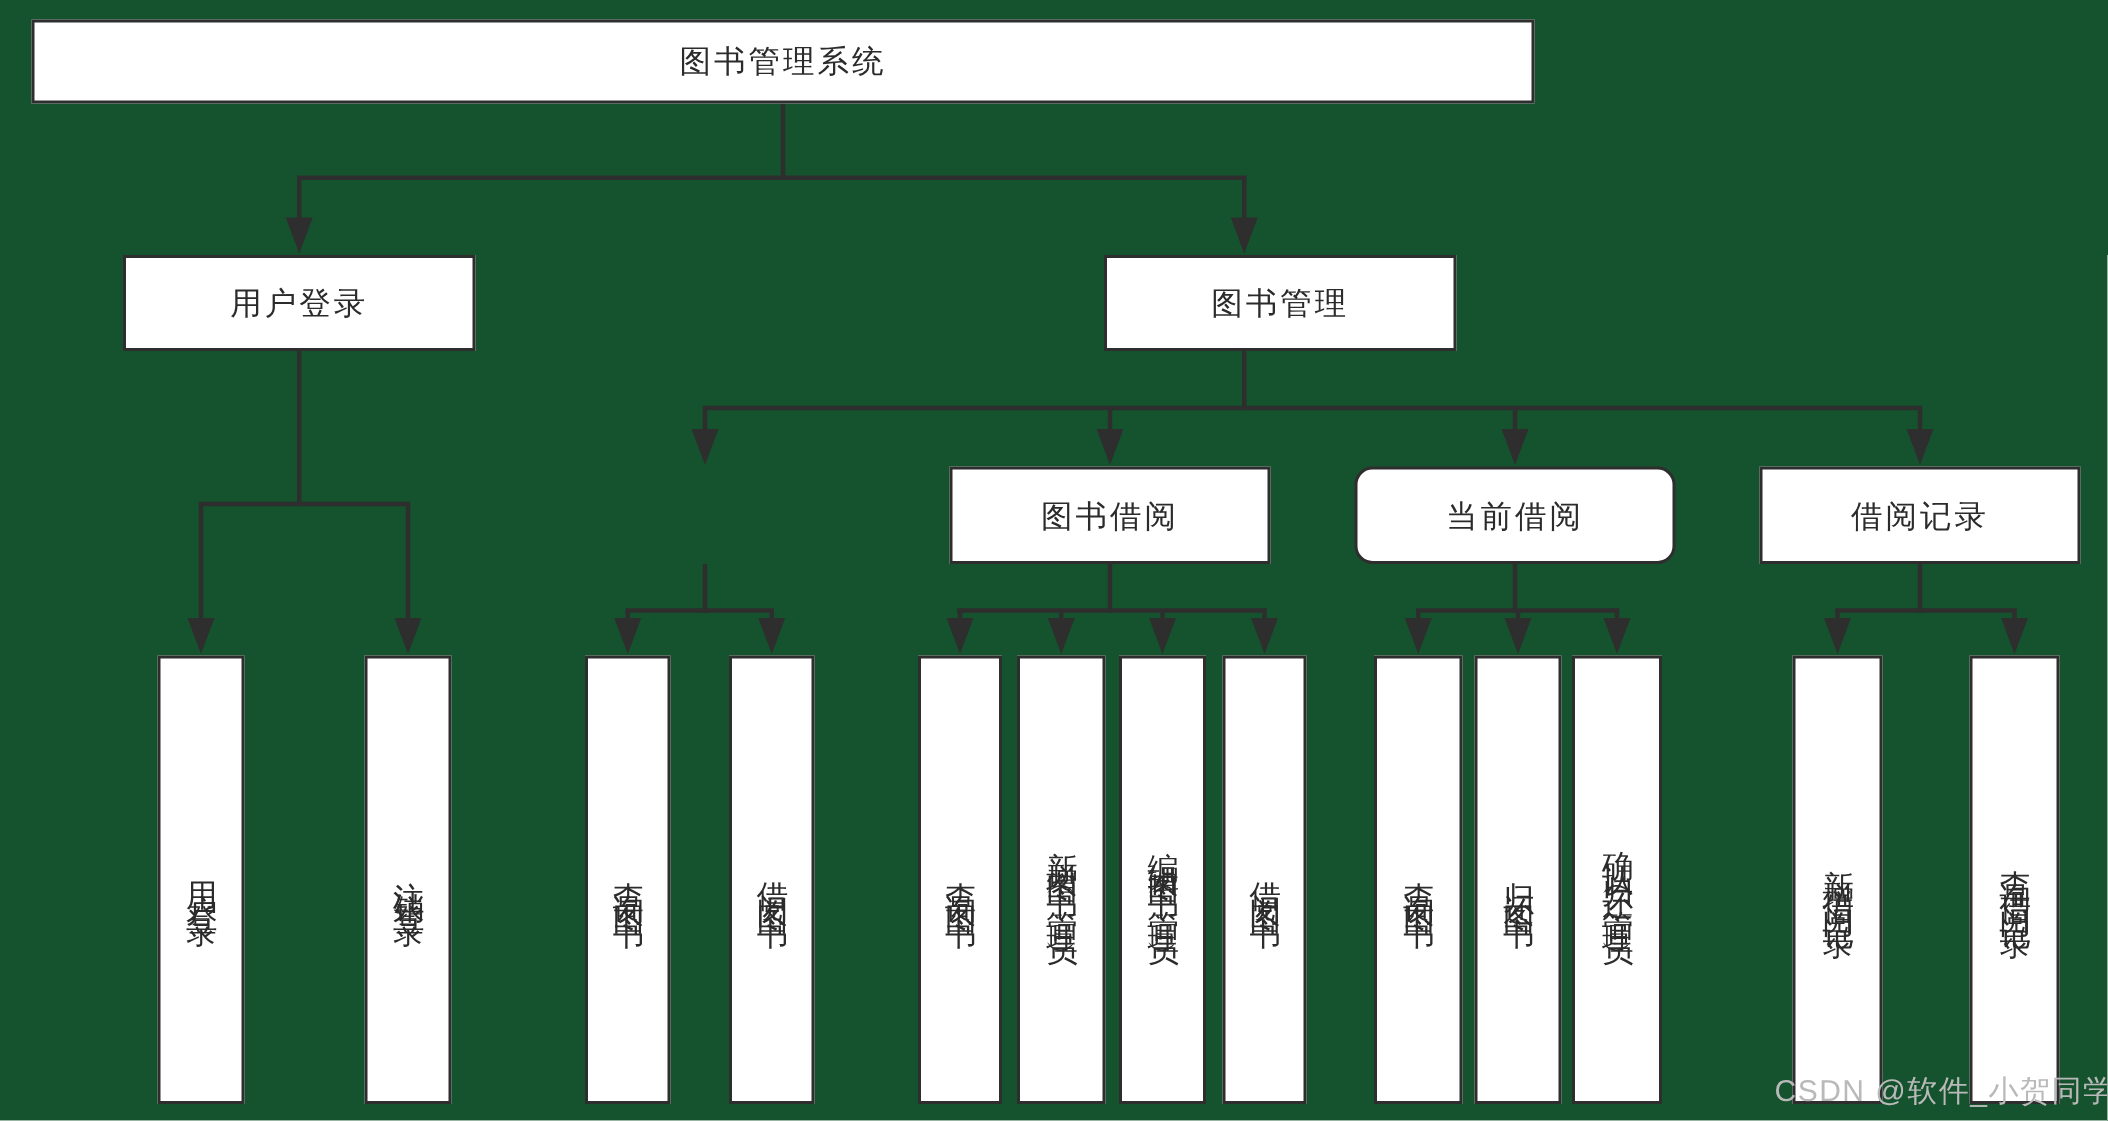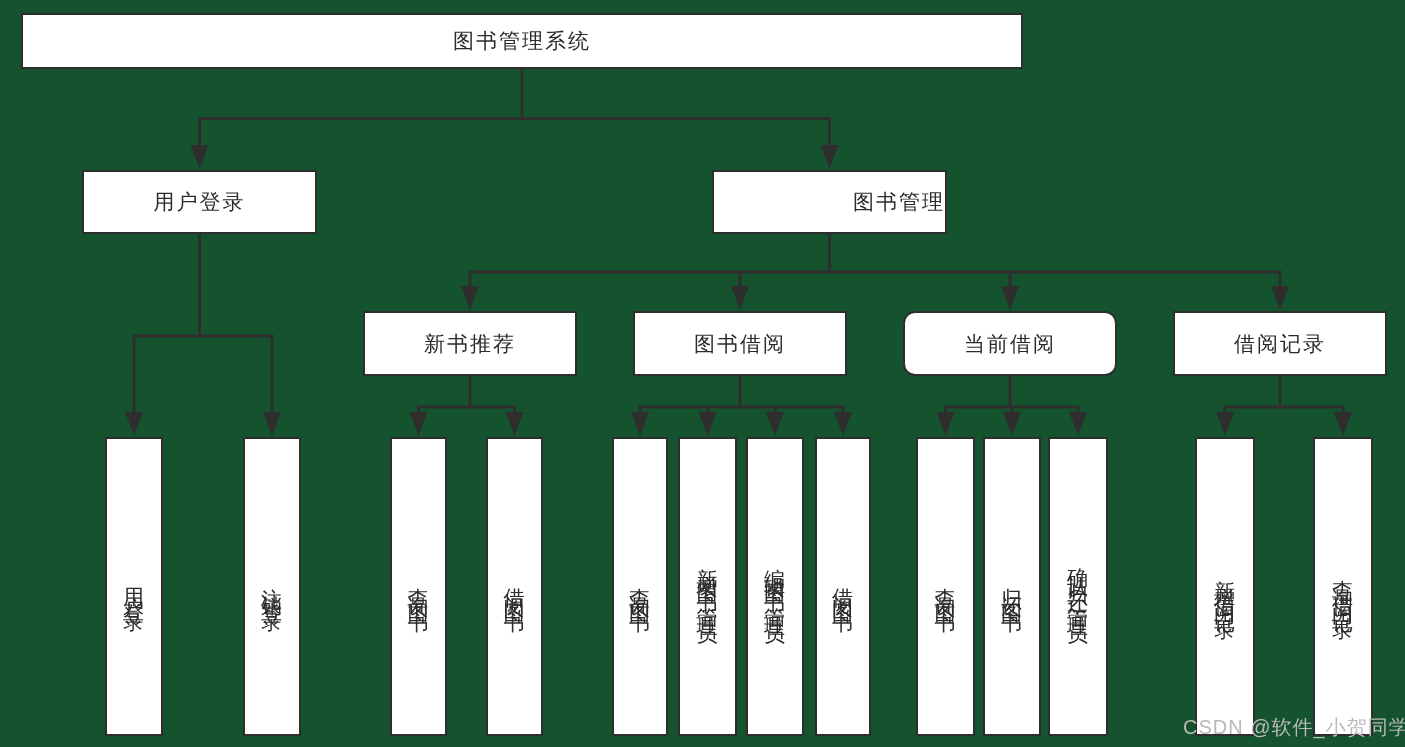--- a/index.html
+++ b/index.html
@@ -27,21 +27,21 @@
   .v .vtext {
     writing-mode: vertical-rl;
     text-orientation: mixed;
     letter-spacing: 8px;
     line-height: 1;
   }
   
   .n-root { left: 21px;  top: 13px;  width: 1002px; height: 56px; }
   
   .n-userlogin { left: 82px;  top: 170px; width: 235px; height: 64px; }
-  .n-bookmgmt  { left: 712px; top: 170px; width: 235px; height: 64px; justify-content: flex-end; }
+  .n-bookmgmt  { left: 736px; top: 170px; width: 235px; height: 64px; }
   
   .n-newbook   { left: 363px;  top: 311px; width: 214px; height: 65px; }
   .n-borrow    { left: 633px;  top: 311px; width: 214px; height: 65px; }
   .n-current   { left: 903px;  top: 311px; width: 214px; height: 65px; border-radius: 12px; }
   .n-records   { left: 1173px; top: 311px; width: 214px; height: 65px; }
   
   .n-g1a { left: 105px;  top: 437px; width: 58px; height: 299px; }
   .n-g1b { left: 243px;  top: 437px; width: 58px; height: 299px; }
   .n-g2a { left: 390px;  top: 437px; width: 57px; height: 299px; }
   .n-g2b { left: 486px;  top: 437px; width: 57px; height: 299px; }
@@ -148,23 +148,20 @@
     <span>图书管理系统</span>
   </div>
 
   <div class="node h n-userlogin">
     <span>用户登录</span>
   </div>
   <div class="node h n-bookmgmt">
     <span>图书管理</span>
   </div>
 
-  <div class="node h n-newbook">
-    <span>新书推荐</span>
-  </div>
   <div class="node h n-borrow">
     <span>图书借阅</span>
   </div>
   <div class="node h n-current">
     <span>当前借阅</span>
   </div>
   <div class="node h n-records">
     <span>借阅记录</span>
   </div>
 

